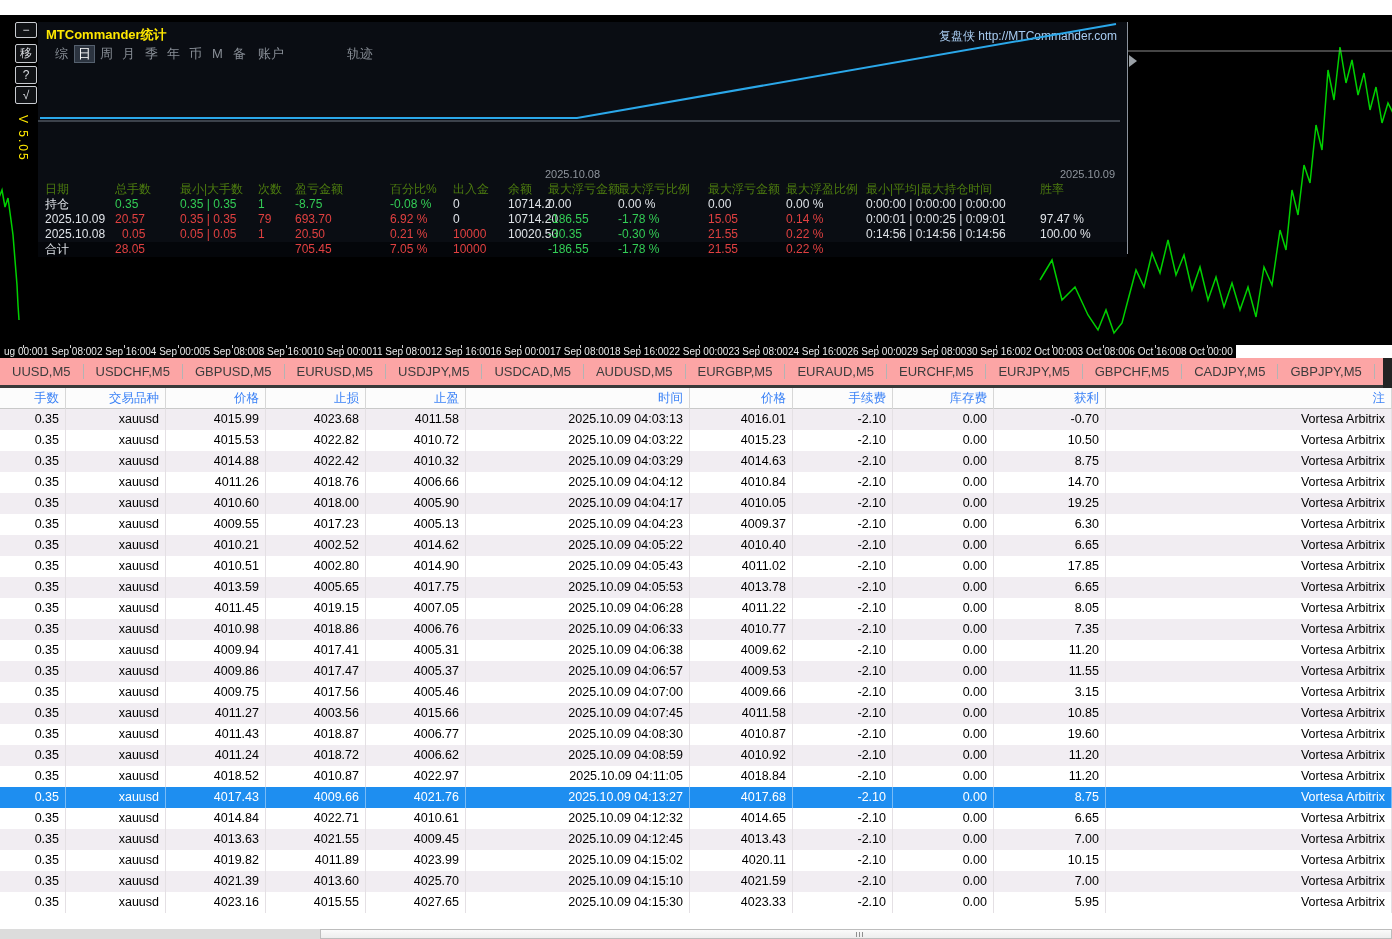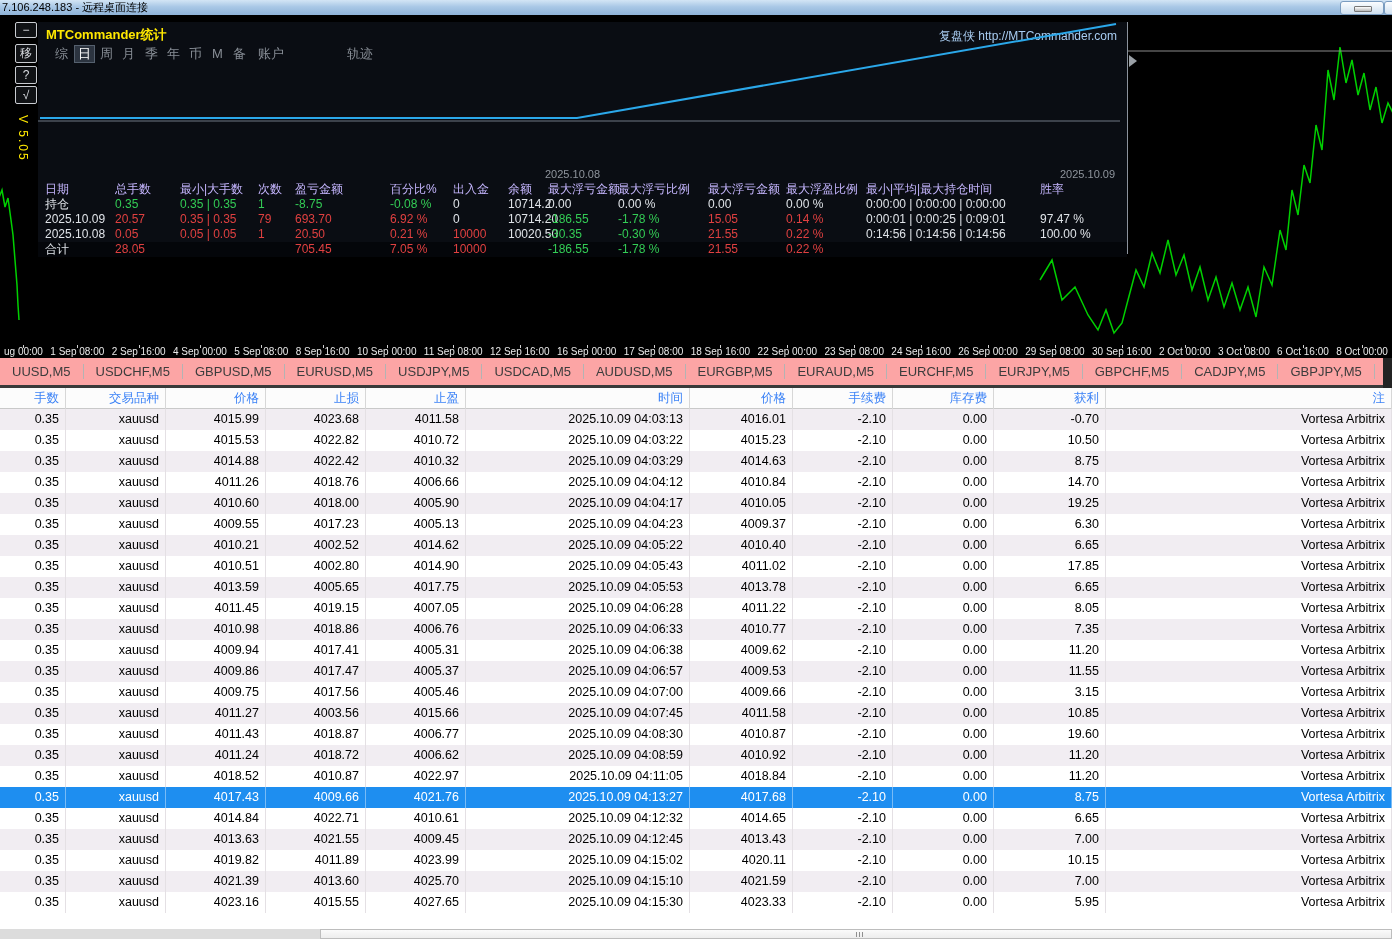--- a/index.html
+++ b/index.html
@@ -33,26 +33,26 @@
   .panel-title{position:absolute;left:8px;top:4px;color:var(--yellow,#ffe800);font-size:13px;font-weight:bold;}
   .brand{position:absolute;right:10px;top:6px;color:var(--brand,#a9cdf2);font-size:12px;}
   .menu{position:absolute;left:0;top:24px;width:100%;height:17px;}
   .menu span{position:absolute;top:0;color:#878d95;font-size:13px;line-height:16px;padding:0 3px;cursor:default;}
   .menu span.sel{background:#2c3440;border:1px solid #55606e;color:#fff;margin-top:-1px;}
   .equity{position:absolute;left:8px;top:44px;}
   .cdate{position:absolute;color:#8f959d;font-size:11px;top:146px;}
   .stats{position:absolute;left:0;top:160px;width:100%;}
   .srow{position:relative;height:15px;font-size:12px;}
   .srow span{position:absolute;top:0;white-space:nowrap;line-height:15px;}
-  .srow.hdr span{color:#c4b5fd;}
+  .srow.hdr span{color:#4d7c0f;}
   .srow.total{background:#04060a;}
   .w{color:#dfe3e8;} .g{color:var(--green,#33cc55);} .r{color:var(--red,#e04040);}
 
   
-  .axisbar{position:absolute;left:0;top:345px;width:1392px;height:13px;background:#000;
+  .axisbar{position:absolute;left:0;top:345px;width:1236px;height:13px;background:#000;
     display:flex;justify-content:space-between;padding:0 4px;box-sizing:border-box;overflow:hidden;}
   .axisbar .al{position:relative;color:#e9e9e9;font-size:10px;line-height:14px;white-space:nowrap;}
   .axisbar .al i{position:absolute;left:50%;top:0;width:1px;height:3px;background:#cfcfcf;}
 
   
   .tabbar{position:absolute;left:0;top:358px;width:1392px;height:27px;background:#fca5a5;
     border-bottom:3px solid #3a3a3a;display:flex;align-items:center;overflow:hidden;box-sizing:content-box;}
   .tab{flex:0 0 auto;font-size:13px;color:#3c3c3c;padding:0 12px;height:15px;line-height:15px;
     border-right:1px solid #b3b3b3;white-space:nowrap;cursor:default;}
   .tab:last-child{border-right:none;}
@@ -80,27 +80,20 @@
   .hthumb{position:absolute;left:320px;right:0;top:0;height:10px;background:linear-gradient(#fafafa,#ededed);
     border:1px solid #bdbdbd;box-sizing:border-box;}
   .grip{position:absolute;left:50%;top:2px;display:flex;gap:2px;}
   .grip b{display:block;width:1px;height:5px;background:#8f8f8f;}
 </style>
 </head>
 <body>
 
 <div id="app">
 
-  <div class="titlebar">
-    <span class="ttl">7.106.248.183 - 远程桌面连接</span>
-    <div class="win-btn min">
-      <span class="bar"></span>
-    </div>
-    <div class="win-btn sliver"></div>
-  </div>
 
   <div class="chart-bg">
     <svg width="1392" height="330" viewBox="0 0 1392 330">
       <polyline points="-2,185 2,175 5,192 8,183 11,205 13,220 15,245 17,270 18,290 19,305" fill="none" stroke="#00d000" stroke-width="1.5"></polyline>
       <polyline points="1040,265 1052,245 1062,285 1075,272 1088,300 1098,315 1106,295 1114,318 1122,308 1128,285 1136,255 1144,272 1152,238 1160,258 1168,225 1176,260 1184,240 1192,275 1200,252 1208,285 1216,262 1224,292 1232,268 1240,295 1248,272 1256,302 1264,252 1272,270 1280,215 1286,235 1292,175 1298,200 1304,150 1310,168 1316,110 1322,135 1328,55 1334,85 1340,32 1346,68 1352,45 1358,80 1364,58 1370,95 1376,72 1382,108 1388,88 1394,100" fill="none" stroke="#00d000" stroke-width="1.5"></polyline>
       <line x1="1100" y1="36" x2="1392" y2="36" stroke="#8a8a8a" stroke-width="1"></line>
       <polygon points="1129,40 1129,52 1137,46" fill="#9aa0a6"></polygon>
     </svg>
 
     <div class="version">V 5.05</div>
@@ -172,21 +165,21 @@
             <span class="w" style="left: 470px;">10714.20</span>
             <span class="g" style="left: 510px;">-186.55</span>
             <span class="g" style="left: 580px;">-1.78 %</span>
             <span class="r" style="left: 670px;">15.05</span>
             <span class="r" style="left: 748px;">0.14 %</span>
             <span class="w" style="left: 828px;">0:00:01 | 0:00:25 | 0:09:01</span>
             <span class="w" style="left: 1002px;">97.47 %</span>
           </div>
           <div class="srow">
             <span class="w" style="left: 7px;">2025.10.08</span>
-            <span class="r" style="left: 77px;">0.05</span>
+            <span class="r" style="left: 84px;">0.05</span>
             <span class="r" style="left: 142px;">0.05 | 0.05</span>
             <span class="r" style="left: 220px;">1</span>
             <span class="r" style="left: 257px;">20.50</span>
             <span class="r" style="left: 352px;">0.21 %</span>
             <span class="r" style="left: 415px;">10000</span>
             <span class="w" style="left: 470px;">10020.50</span>
             <span class="g" style="left: 510px;">-30.35</span>
             <span class="g" style="left: 580px;">-0.30 %</span>
             <span class="r" style="left: 670px;">21.55</span>
             <span class="r" style="left: 748px;">0.22 %</span>

